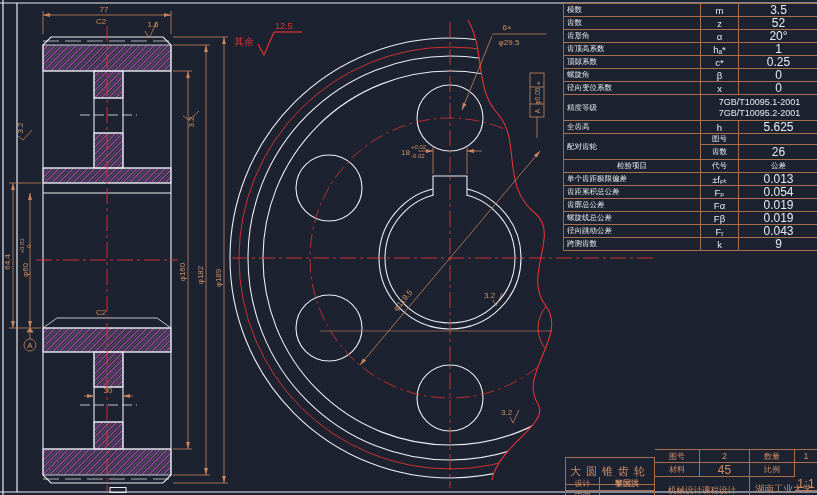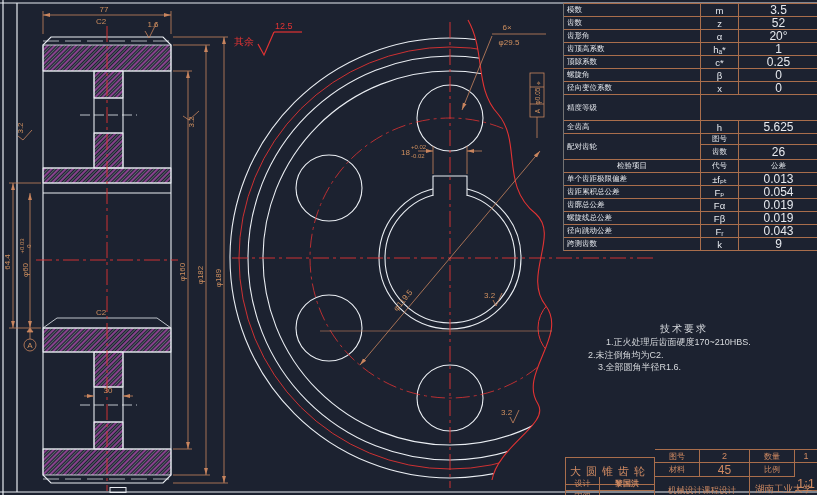--- a/index.html
+++ b/index.html
@@ -250,20 +250,24 @@
         <div class="pc psym">β</div>
         <div class="pc pval">0</div>
       </div>
   <div class="prow h1">
         <div class="pc plab">径向变位系数</div>
         <div class="pc psym">x</div>
         <div class="pc pval">0</div>
       </div>
   <div class="prow h2">
     <div class="pc plab">精度等级</div>
+    <div class="pc pspan">
+      <div>7GB/T10095.1-2001</div>
+      <div>7GB/T10095.2-2001</div>
+    </div>
   </div>
   <div class="prow h1">
         <div class="pc plab">全齿高</div>
         <div class="pc psym">h</div>
         <div class="pc pval">5.625</div>
       </div>
   <div class="prow h2">
     <div class="pc plab">配对齿轮</div>
     <div class="mate-right">
       <div class="prow2">
@@ -306,26 +310,20 @@
         <div class="pc psym">Fᵣ</div>
         <div class="pc pval">0.043</div>
       </div>
   <div class="prow h1">
         <div class="pc plab">跨测齿数</div>
         <div class="pc psym">k</div>
         <div class="pc pval">9</div>
       </div>
 </div>
 
-<div class="tech">
-  <div class="tt">技术要求</div>
-  <div class="ti i1">1.正火处理后齿面硬度170~210HBS.</div>
-  <div class="ti i2">2.未注倒角均为C2.</div>
-  <div class="ti i3">3.全部圆角半径R1.6.</div>
-</div>
 
 <div class="tblock">
   <div class="cell bL bT bR bB" style="left:0;top:8px;width:90px;height:28px;font-size:11px;letter-spacing:5px;">大圆锥齿轮</div>
   <div class="cell bT bR bB" style="left:90px;top:0;width:45px;height:14px;">图号</div>
   <div class="cell bT bR bB" style="left:135px;top:0;width:50px;height:14px;font-size:9px;">2</div>
   <div class="cell bT bR bB" style="left:185px;top:0;width:45px;height:14px;">数量</div>
   <div class="cell bT bB" style="left:230px;top:0;width:22px;height:14px;font-size:9px;">1</div>
   <div class="cell bR bB" style="left:90px;top:14px;width:45px;height:14px;">材料</div>
   <div class="cell bR bB" style="left:135px;top:14px;width:50px;height:14px;font-size:12px;">45</div>
   <div class="cell bR bB" style="left:185px;top:14px;width:45px;height:14px;">比例</div>

